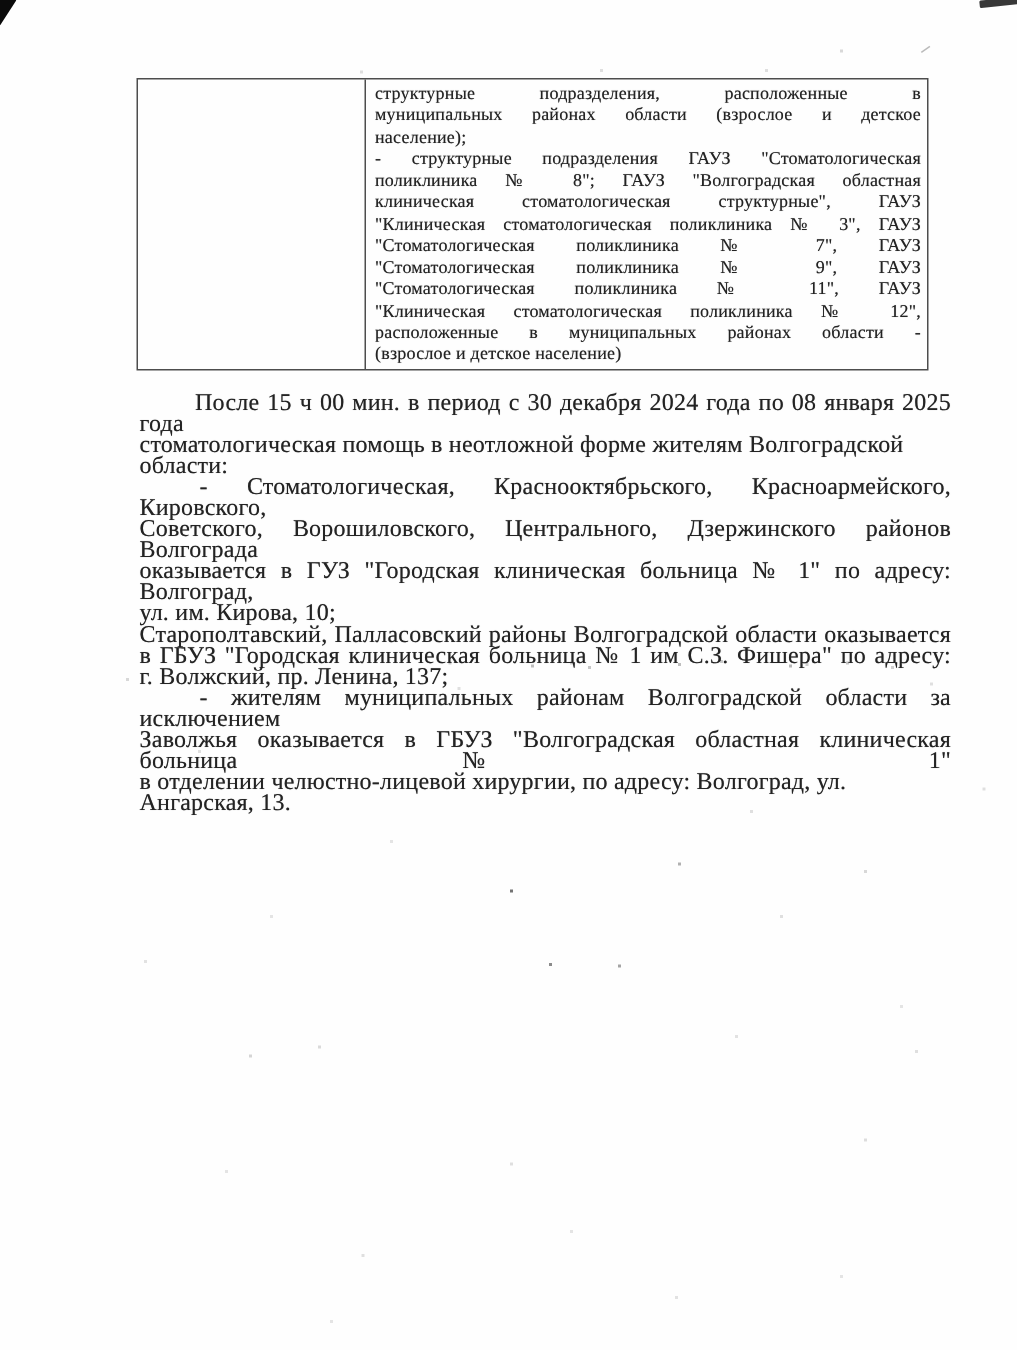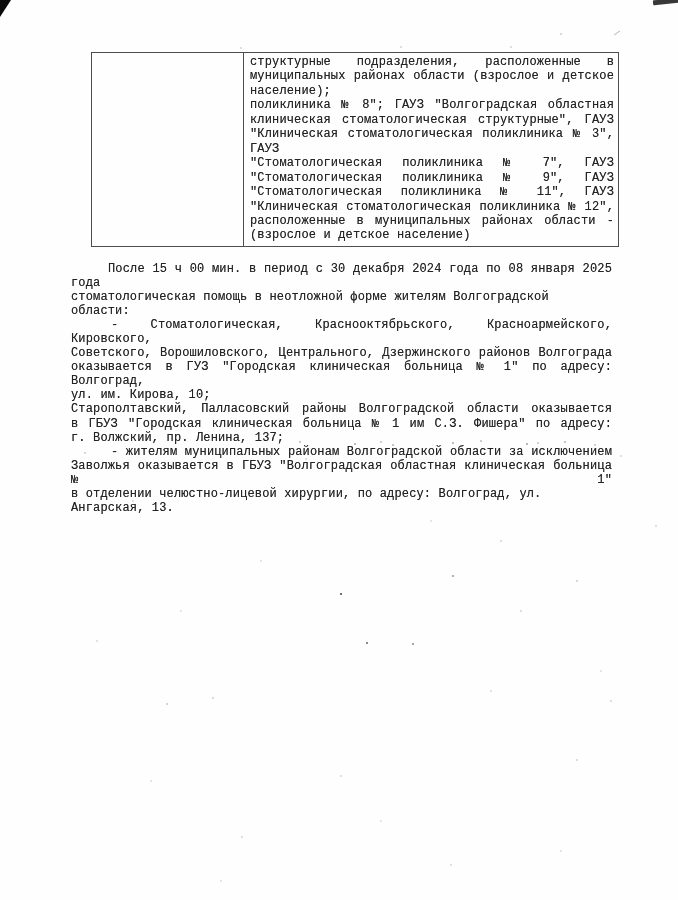--- a/index.html
+++ b/index.html
@@ -12,21 +12,20 @@
     color: #232323;
   }
   .page {
     position: absolute; inset: 0;
     background: #fefefe;
   }
   
   .scan-text {
     text-shadow: 0 0 0.45px rgba(20,20,20,0.55);
     letter-spacing: 0.15px;
-    font-family: Liberation Mono, monospace;
   }
   
   .doc-table {
     position: absolute;
     left: 91px; top: 52px;
     width: 528px;
     display: flex;
     border: 1px solid #4d4d4d;
     box-sizing: border-box;
   }
@@ -38,23 +37,23 @@
   .cell-right {
     flex: 1;
     padding: 2px 4px 3px 6px;
     font-size: 12px;
     line-height: 14.45px;
     box-sizing: border-box;
   }
   
   .body-text {
     position: absolute;
-    left: 71px; top: 262px;
+    left: 93px; top: 262px;
     width: 541px;
-    font-size: 12px;
+    font-size: 16px;
     line-height: 14.05px;
   }
   .para { margin: 0; }
   .tl { text-align: left; }
   .tl.just {
     text-align: justify;
     text-align-last: justify;
     -moz-text-align-last: justify;
   }
   
@@ -128,20 +127,21 @@
 
   <div class="doc-table scan-text">
     <div class="cell-left"></div>
     <div class="cell-right">
         <div class="para">
           <div class="tl just">структурные подразделения, расположенные в</div>
           <div class="tl just">муниципальных районах области (взрослое и детское</div>
           <div class="tl">население);</div>
         </div>
         <div class="para">
+          <div class="tl just">- структурные подразделения ГАУЗ "Стоматологическая</div>
           <div class="tl just">поликлиника № 8"; ГАУЗ "Волгоградская областная</div>
           <div class="tl just">клиническая стоматологическая структурные", ГАУЗ</div>
           <div class="tl just">"Клиническая стоматологическая поликлиника № 3", ГАУЗ</div>
           <div class="tl just">"Стоматологическая поликлиника № 7", ГАУЗ</div>
           <div class="tl just">"Стоматологическая поликлиника № 9", ГАУЗ</div>
           <div class="tl just">"Стоматологическая поликлиника № 11", ГАУЗ</div>
           <div class="tl just">"Клиническая стоматологическая поликлиника № 12",</div>
           <div class="tl just">расположенные в муниципальных районах области -</div>
           <div class="tl">(взрослое и детское население)</div>
         </div>

